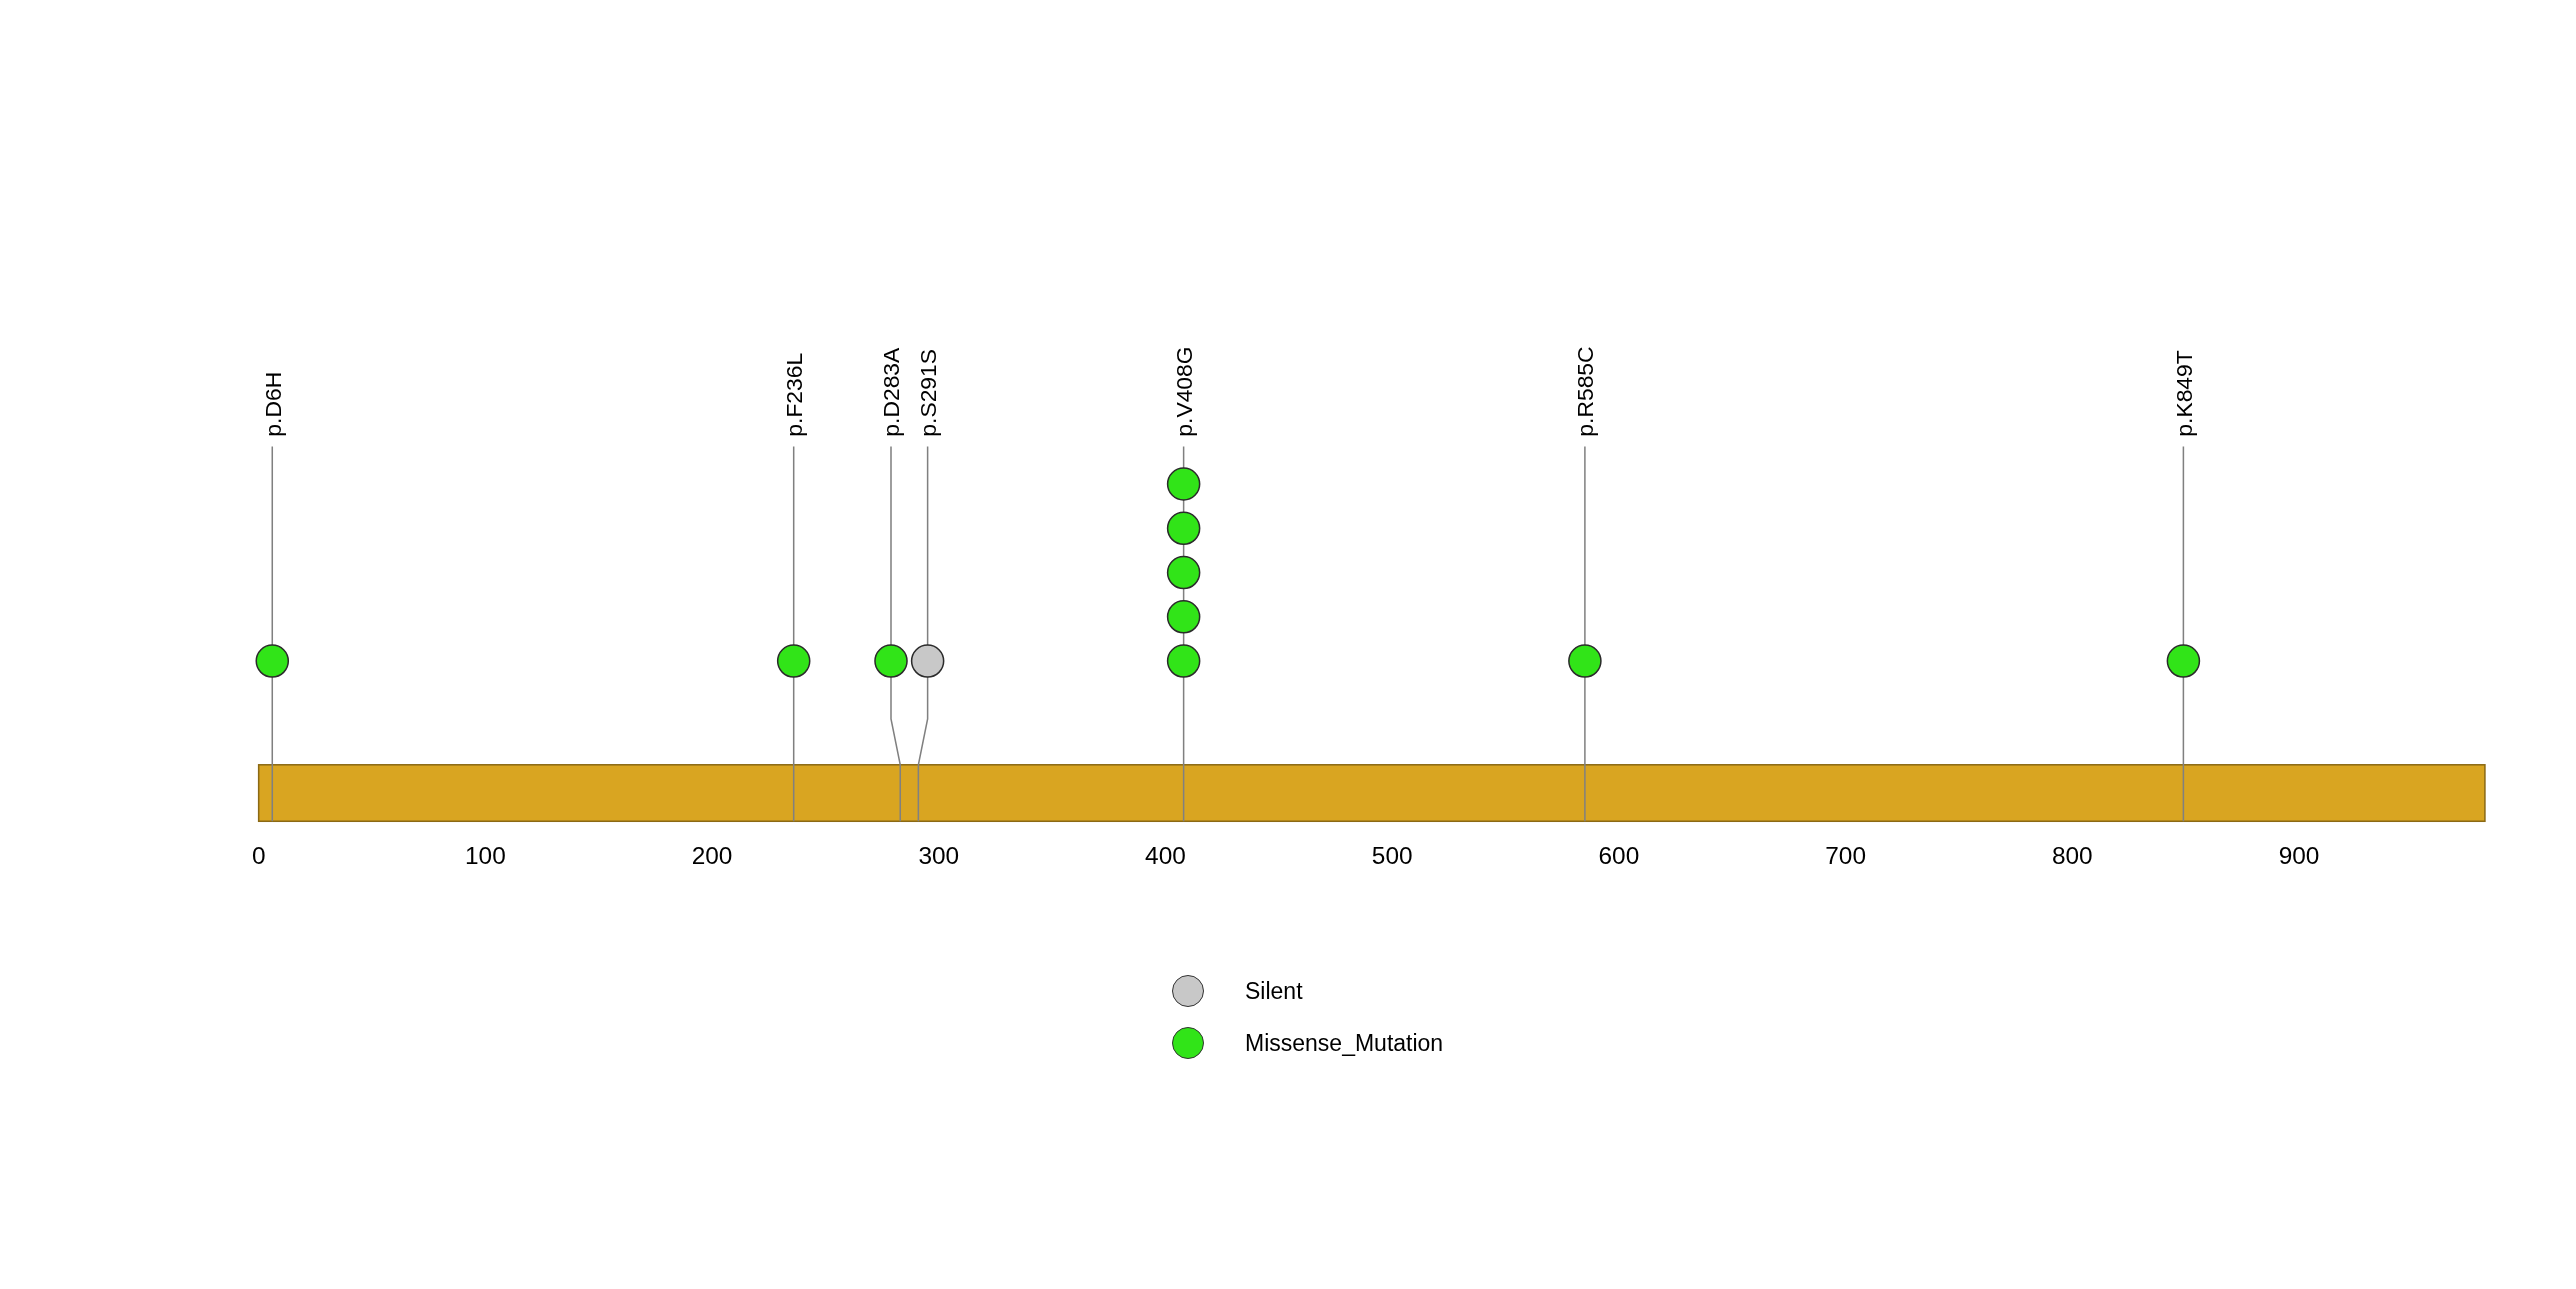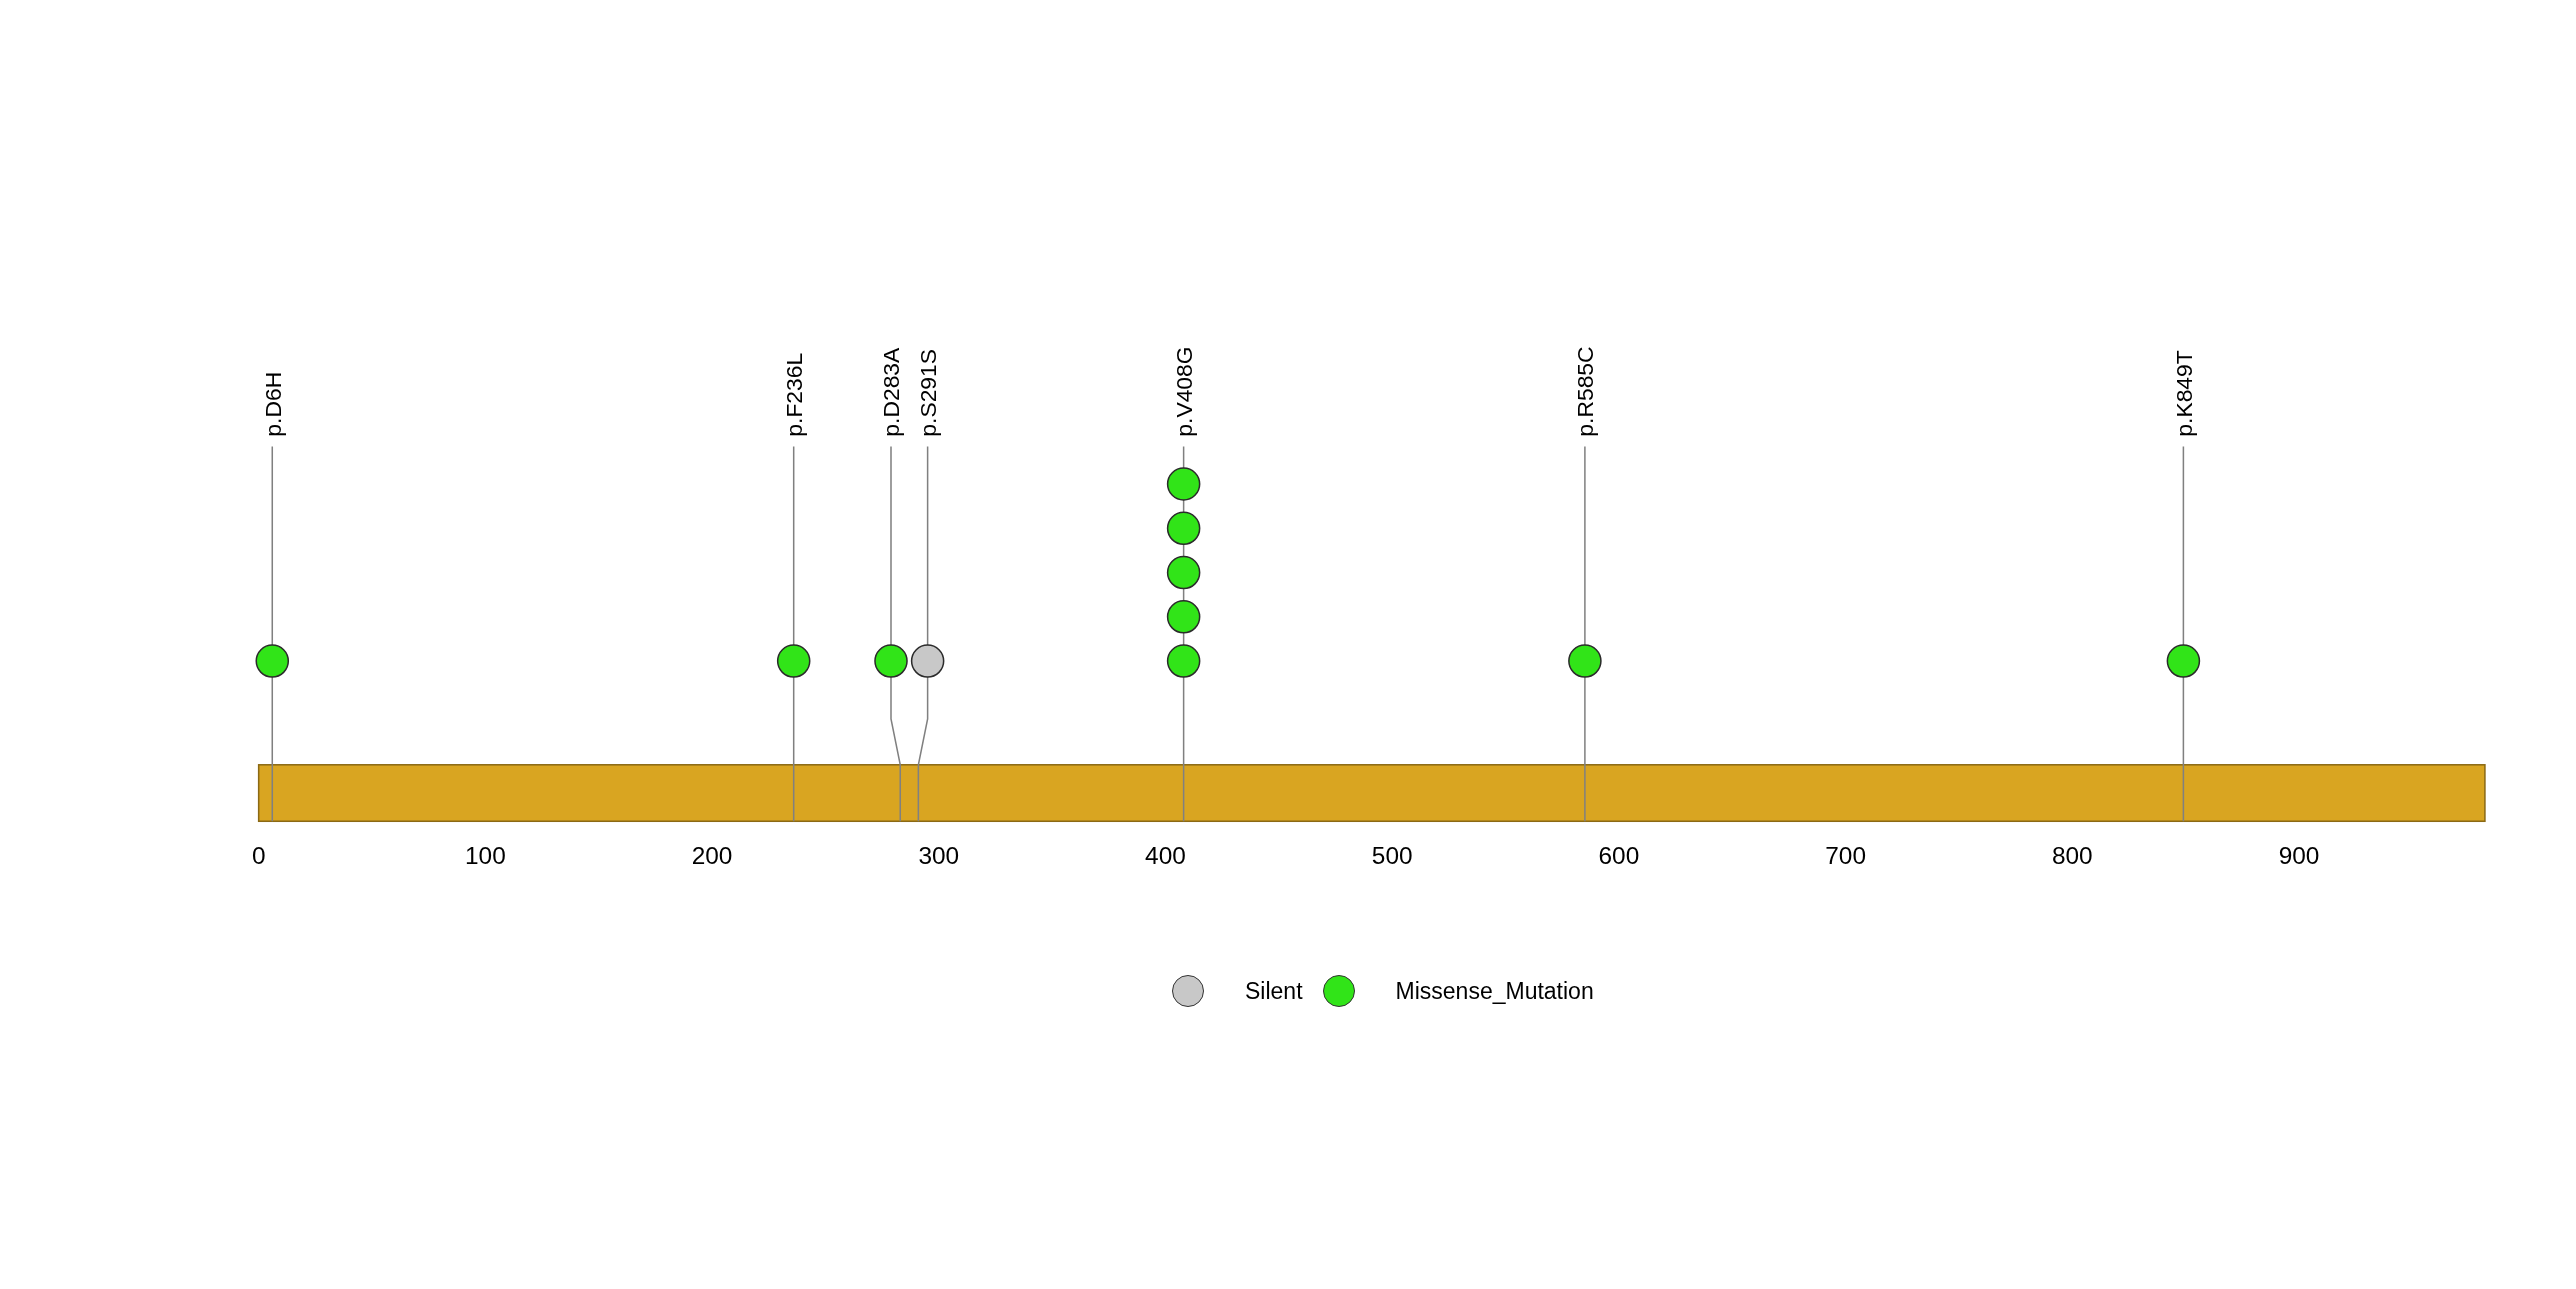--- a/index.html
+++ b/index.html
@@ -18,21 +18,21 @@
   #chart-svg {
     position: absolute;
     left: 0;
     top: 0;
   }
   .legend {
     position: absolute;
     left: 1172px;
     top: 975px;
     display: flex;
-    flex-direction: row;
+    flex-direction: column;
     gap: 20px;
   }
   .legend-row {
     display: flex;
     align-items: center;
     gap: 41px;
   }
   .legend-swatch {
     width: 32px;
     height: 32px;

